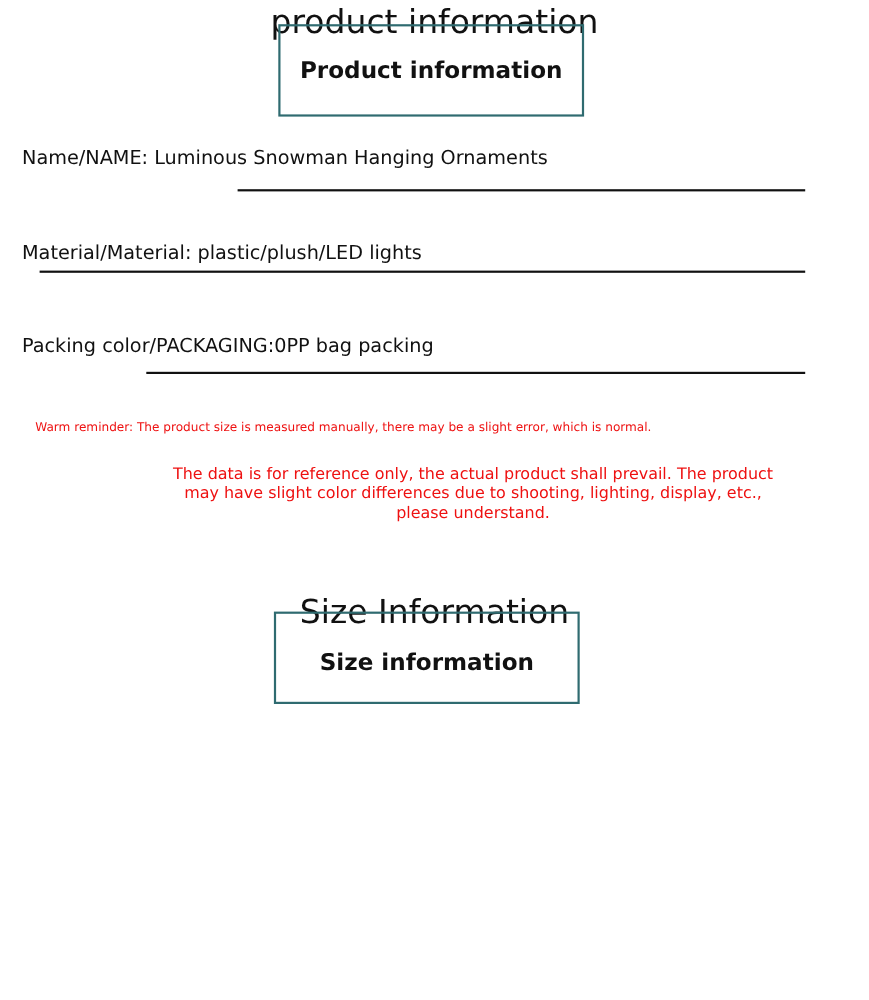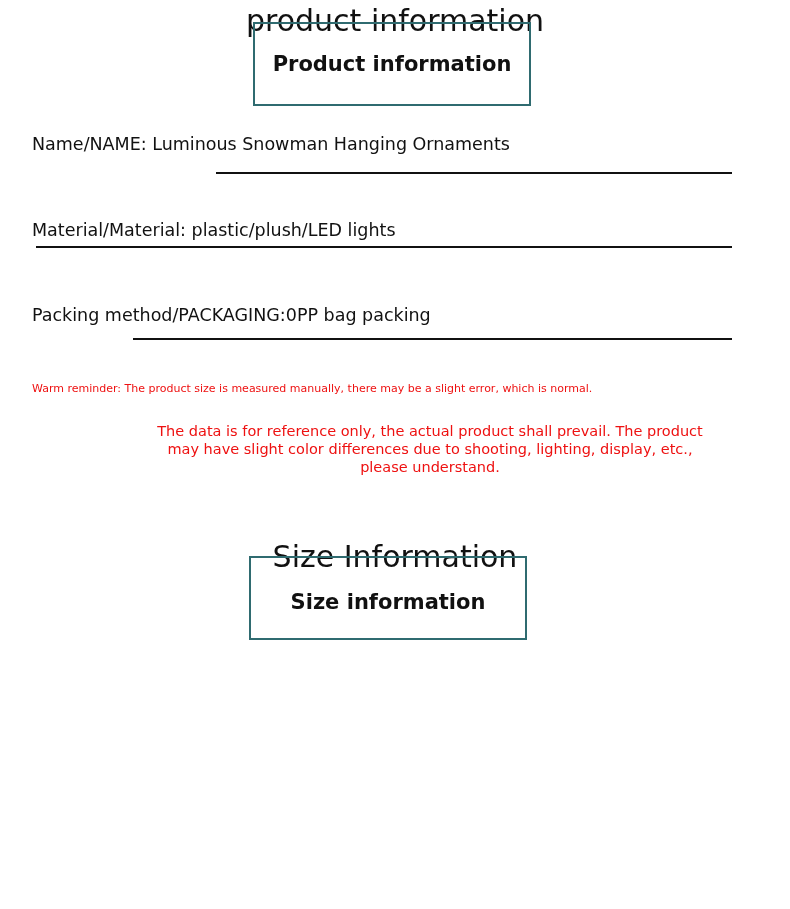--- a/index.html
+++ b/index.html
@@ -48,21 +48,21 @@
   }
 
   
   .info-row {
     position: absolute;
     left: 0;
     width: 790px;
   }
   .info-text {
     position: absolute;
-    left: 32px;
+    left: 20px;
     font-size: 17.5px;
     color: #111;
     white-space: nowrap;
   }
   .info-rule {
     position: absolute;
     height: 2px;
     background: #111;
   }
 
@@ -144,21 +144,21 @@
   <div class="info-text" style="top:134px;">Name/NAME: Luminous Snowman Hanging Ornaments</div>
   <div class="info-rule" style="left:216px; top:172px; width:516px;"></div>
 </div>
 
 <div class="info-row">
   <div class="info-text" style="top:220px;">Material/Material: plastic/plush/LED lights</div>
   <div class="info-rule" style="left:36px; top:246px; width:696px;"></div>
 </div>
 
 <div class="info-row">
-  <div class="info-text" style="top:305px;">Packing method/PACKAGING:0PP bag packing</div>
+  <div class="info-text" style="top:305px;">Packing color/PACKAGING:0PP bag packing</div>
   <div class="info-rule" style="left:133px; top:338px; width:599px;"></div>
 </div>
 
 <div class="warn-main" style="top:378px;">Warm reminder: The product size is measured manually, there may be a slight error, which is normal.</div>
 <div class="warn-sub" style="top:422px;text-align:center;">The data is for reference only, the actual product shall prevail. The product may have slight color differences due to shooting, lighting, display, etc., please understand.</div>
 
 <div class="section-header">
   <div class="header-overlay-title" style="top:540px;">Size Information</div>
   <div class="header-box" style="left:249px; top:556px; width:278px; height:84px;">
     <div class="header-box-label" style="top:32px;">Size information</div>

